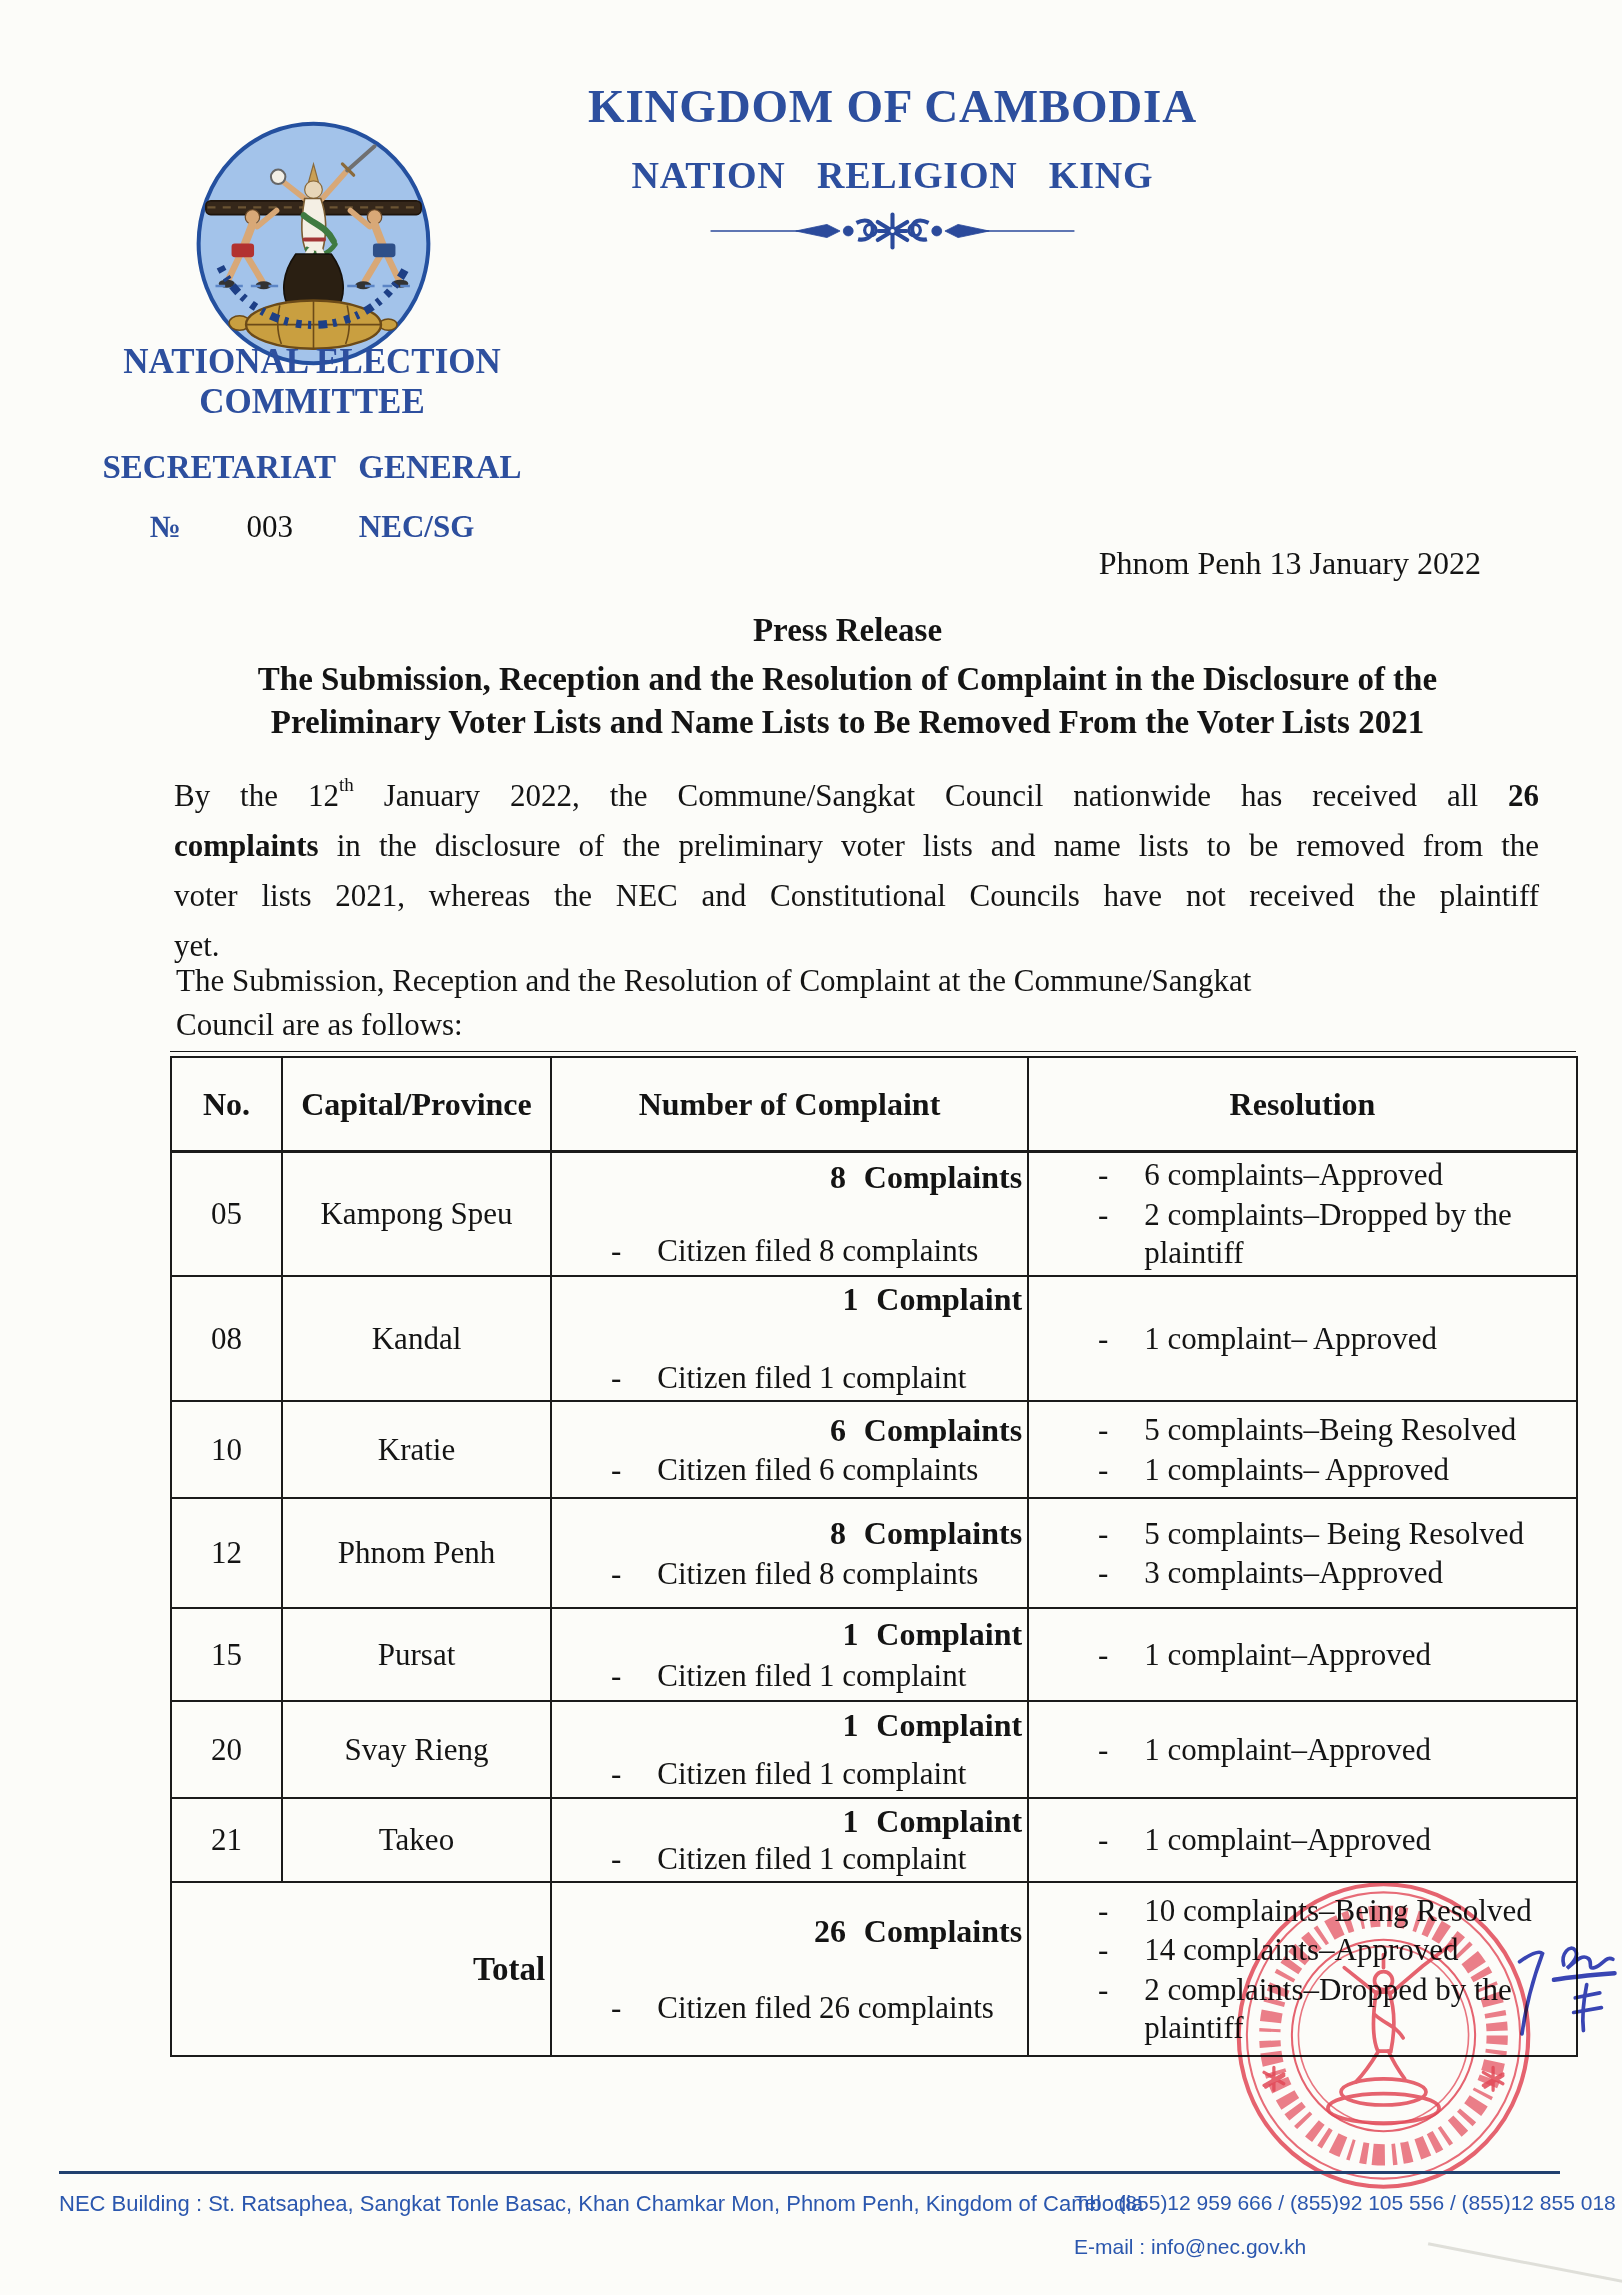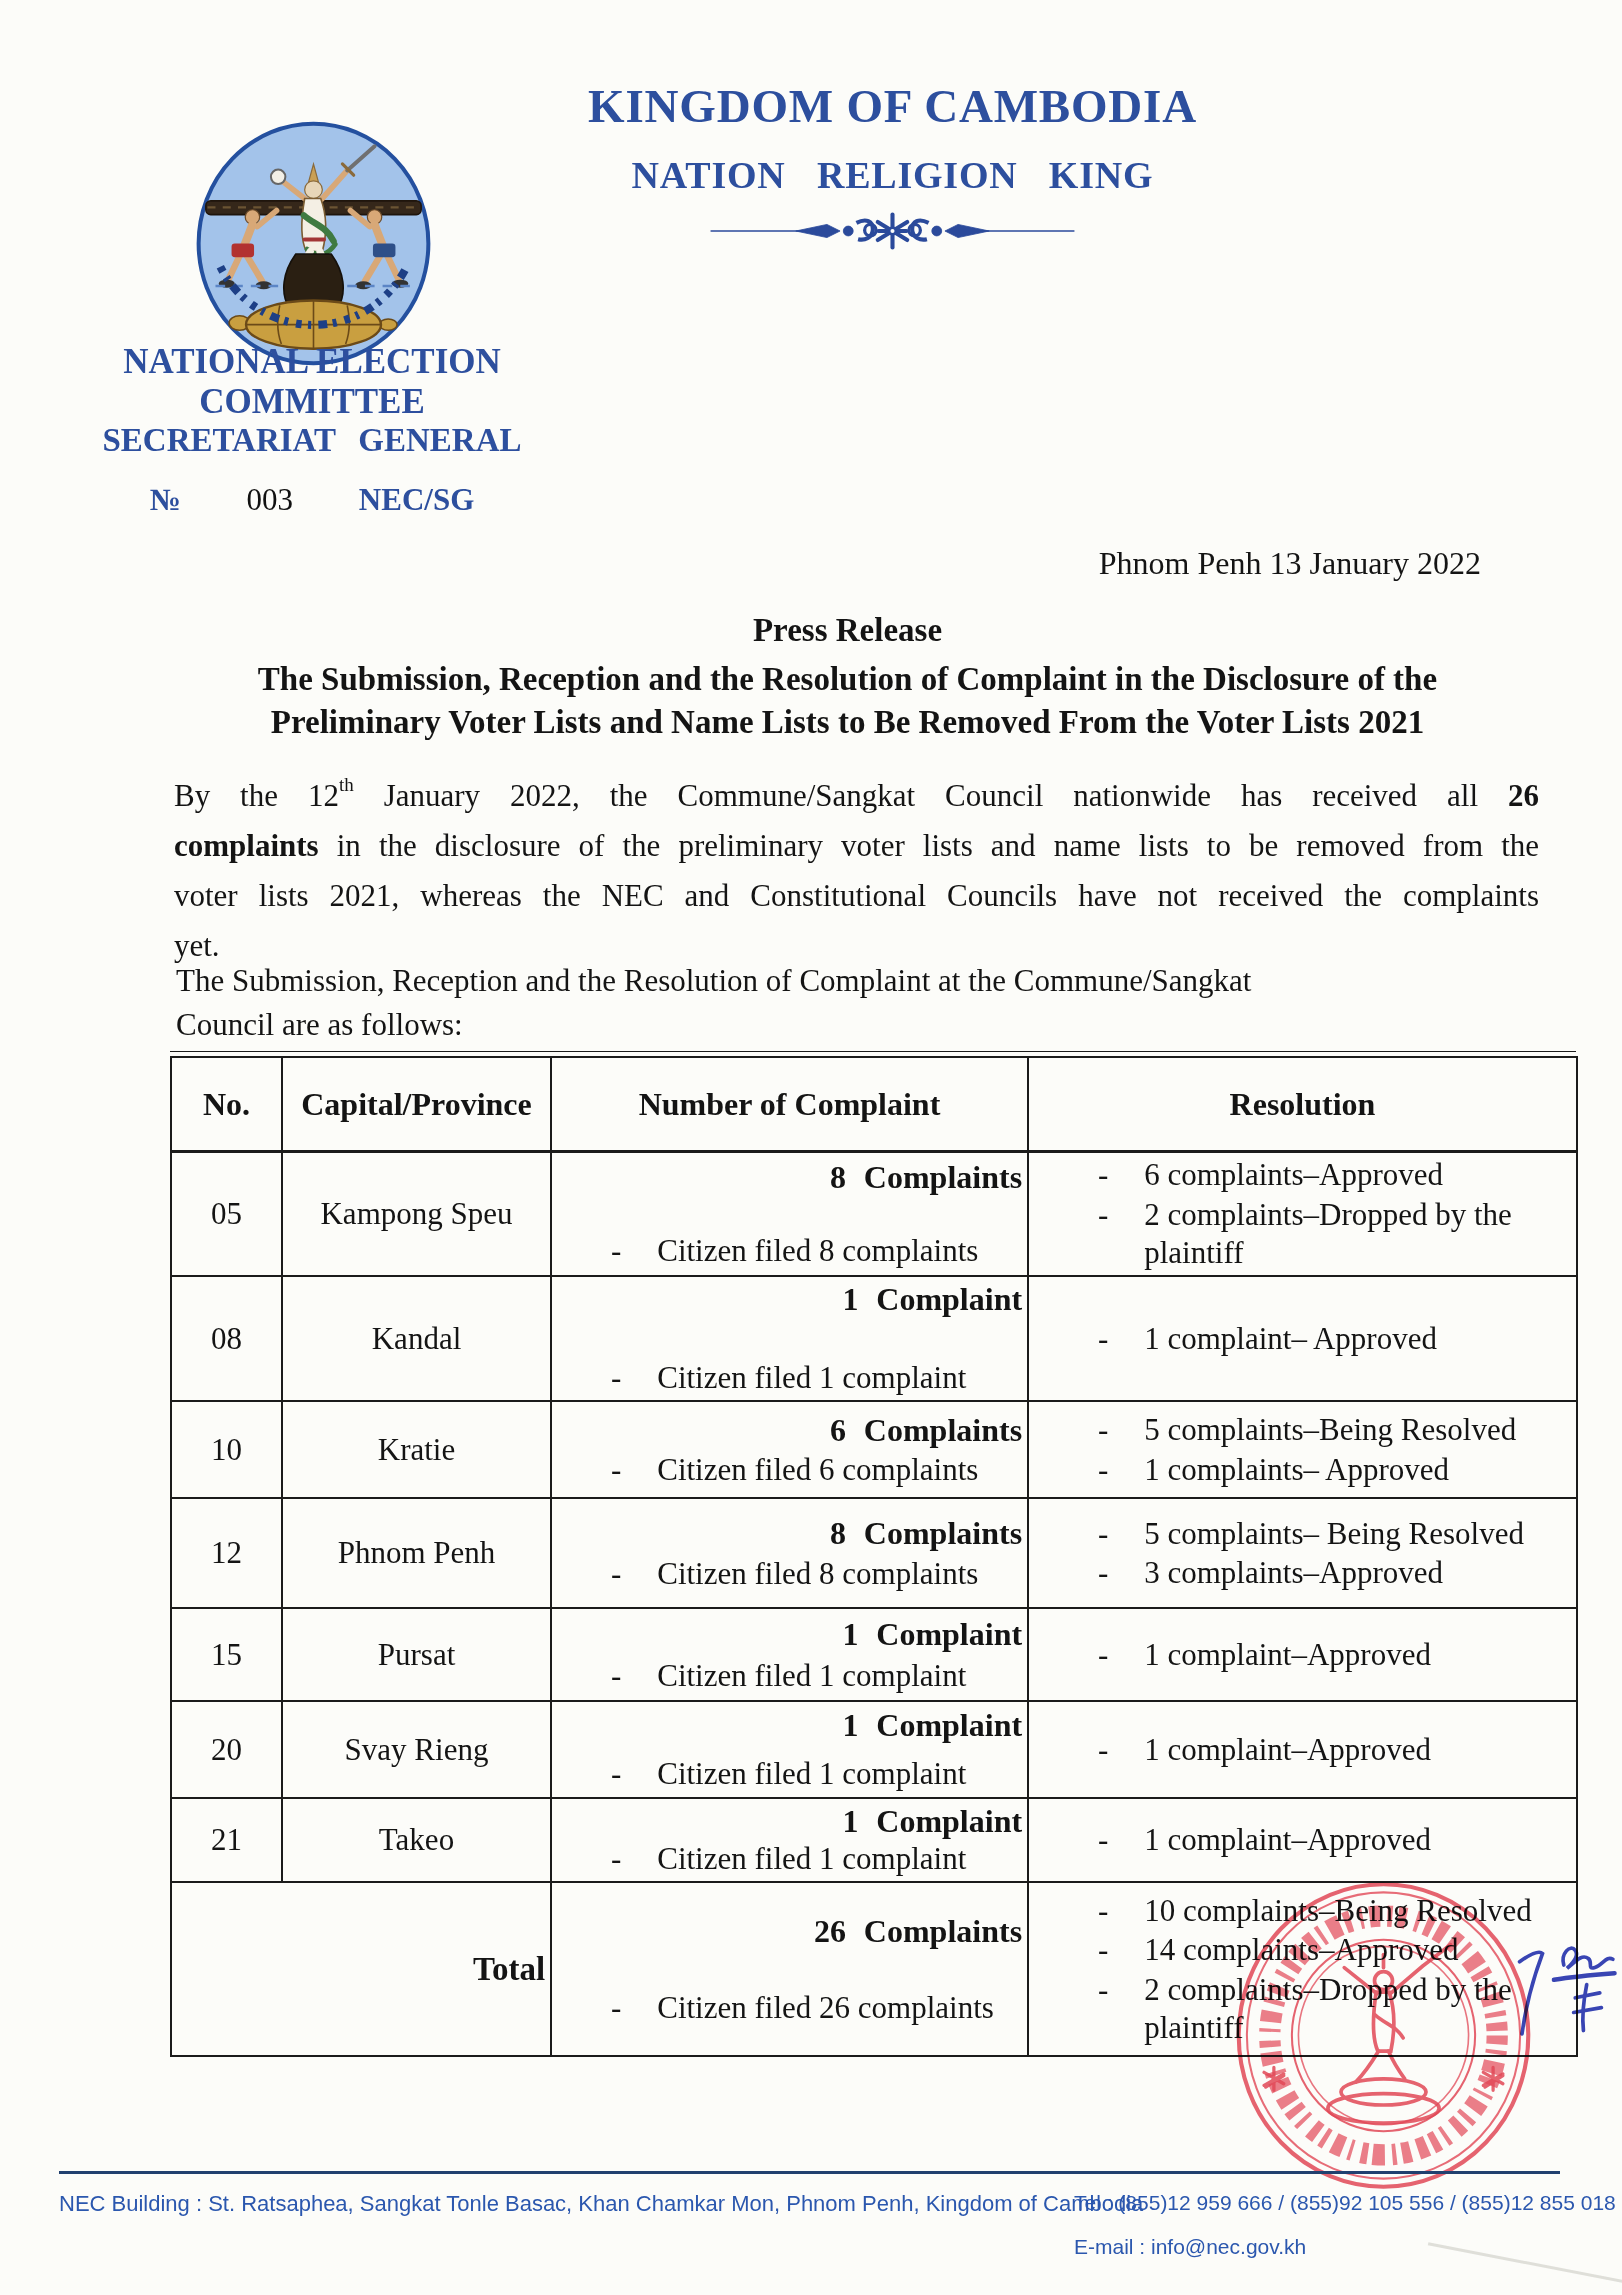--- a/index.html
+++ b/index.html
@@ -11,21 +11,21 @@
   .abs{position:absolute;}
   .blue{color:#2d4f9e;}
   
   .emblem{left:193px;top:120px;width:241px;height:247px;}
   .head-block{left:524px;top:79px;width:737px;text-align:center;}
   .kingdom{font-size:47px;font-weight:bold;letter-spacing:0.8px;}
   .motto{margin-top:19.6px;font-size:38px;font-weight:bold;word-spacing:21px;letter-spacing:0.8px;}
   .ornament{margin-top:11.5px;}
   .agency{left:23px;top:342px;width:578px;text-align:center;}
   .committee{font-size:35px;font-weight:bold;}
-  .secretariat{font-size:33px;font-weight:bold;word-spacing:14.7px;}
+  .secretariat{margin-top:27px;font-size:33px;font-weight:bold;word-spacing:14.7px;}
   .refline{margin-top:23px;font-size:31px;font-weight:bold;}
   .refline .num{color:#111;font-weight:normal;margin:0 58px;}
   
   .dateline{top:545px;right:142px;font-size:32px;}
   .pressblock{left:176px;top:612px;width:1343px;text-align:center;font-weight:bold;}
   .press-label{font-size:33px;}
   .press-title{margin-top:9px;font-size:33px;line-height:43px;}
   
   .para{left:174px;top:760px;width:1365px;font-size:31px;line-height:50px;}
   .pline{text-align:justify;text-align-last:justify;}
@@ -162,21 +162,21 @@
     <div class="press-label">Press Release</div>
     <div class="press-title">
       <div>The Submission, Reception and the Resolution of Complaint in the Disclosure of the</div>
       <div>Preliminary Voter Lists and Name Lists to Be Removed From the Voter Lists 2021</div>
     </div>
   </div>
 
   <div class="abs para">
     <div class="pline"><span>By the 12</span><sup>th</sup><span> January 2022, the Commune/Sangkat Council nationwide has received all </span><b>26</b></div>
     <div class="pline"><b>complaints</b><span> in the disclosure of the preliminary voter lists and name lists to be removed from the</span></div>
-    <div class="pline">voter lists 2021, whereas the NEC and Constitutional Councils have not received the complaints</div>
+    <div class="pline">voter lists 2021, whereas the NEC and Constitutional Councils have not received the plaintiff</div>
     <div class="pline last">yet.</div>
   </div>
 
   <div class="abs heading">
     <div>The Submission, Reception and the Resolution of Complaint at the Commune/Sangkat</div>
     <div>Council are as follows:</div>
   </div>
 
   <div class="abs tablewrap">
     <table class="cmp">

